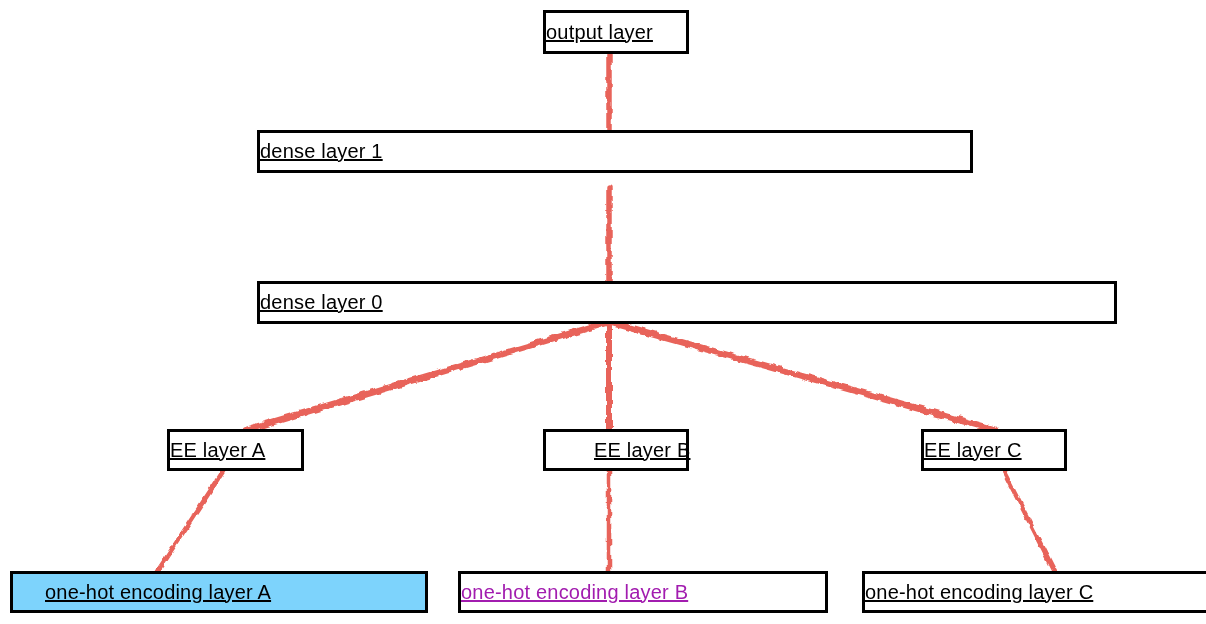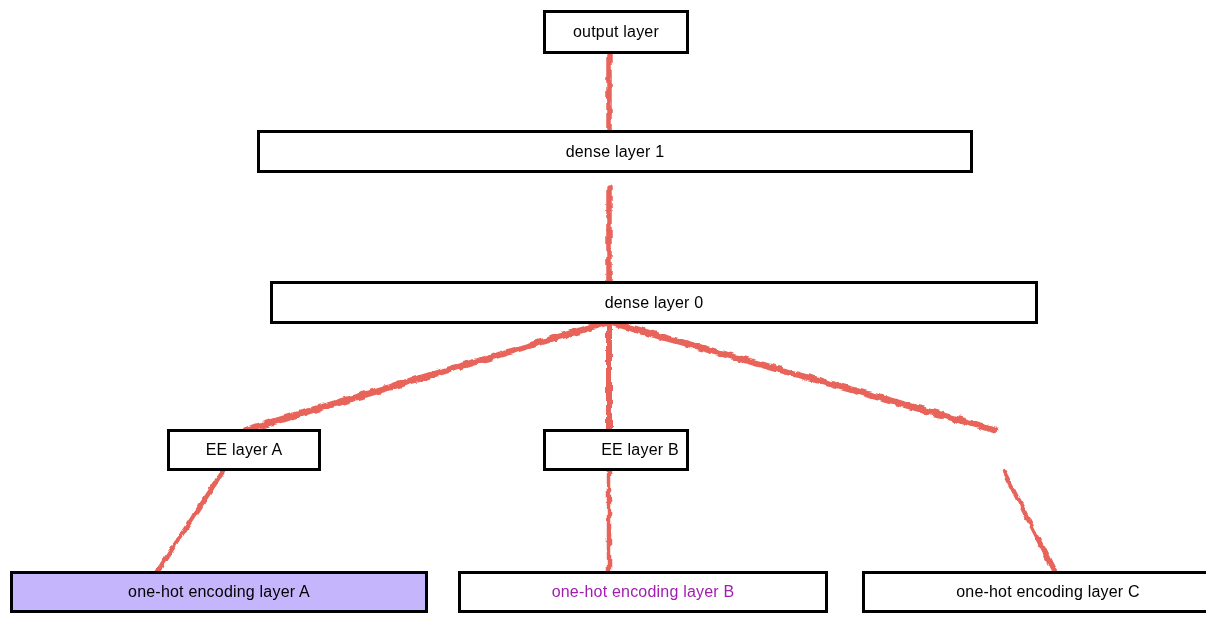--- a/index.html
+++ b/index.html
@@ -23,32 +23,32 @@
     height: 624px;
     z-index: 1;
   }
   .node {
     position: absolute;
     box-sizing: border-box;
     background: #ffffff;
     border: 3px solid #000000;
     display: flex;
     align-items: center;
-    justify-content: center;
     z-index: 2;
-    font-size: 16px;
+    font-size: 20px;
     color: #000000;
     letter-spacing: 0.2px;
     white-space: nowrap;
+    text-decoration: underline;
   }
   
   .n-output  { left: 543px; top: 10px;  width: 146px; height: 44px; }
   .n-dense1  { left: 257px; top: 130px; width: 716px; height: 43px; }
-  .n-dense0  { left: 270px; top: 281px; width: 768px; height: 43px; }
-  .n-ee-a    { left: 167px; top: 429px; width: 154px; height: 42px; }
+  .n-dense0  { left: 257px; top: 281px; width: 860px; height: 43px; }
+  .n-ee-a    { left: 167px; top: 429px; width: 137px; height: 42px; }
   .n-ee-b    { left: 543px; top: 429px; width: 146px; height: 42px; }
   .n-ee-c    { left: 921px; top: 429px; width: 146px; height: 42px; }
   .n-onehot-a{ left: 10px;  top: 571px; width: 418px; height: 42px; }
   .n-onehot-b{ left: 458px; top: 571px; width: 370px; height: 42px; }
   .n-onehot-c{ left: 862px; top: 571px; width: 372px; height: 42px; }
 </style>
 </head>
 <body>
 
 <div class="canvas">
@@ -85,22 +85,25 @@
   </div>
 
   <div class="node n-ee-a" style="border-color: rgb(0, 0, 0); background: rgb(255, 255, 255); color: rgb(0, 0, 0);">
     <span>EE layer A</span>
   </div>
 
   <div class="node n-ee-b" style="border-color: rgb(0, 0, 0); background: rgb(255, 255, 255); color: rgb(0, 0, 0); padding-left: 48px;">
     <span>EE layer B</span>
   </div>
 
+  <div class="node n-ee-c" style="border-color: rgb(0, 0, 0); background: rgb(255, 255, 255); color: rgb(0, 0, 0);">
+    <span>EE layer C</span>
+  </div>
 
-  <div class="node n-onehot-a" style="border-color: rgb(0, 0, 0); background: #c4b5fd; color: rgb(0, 0, 0);">
+  <div class="node n-onehot-a" style="border-color: rgb(0, 0, 0); background: #7dd3fc; color: rgb(0, 0, 0); padding-left: 32px;">
     <span>one-hot encoding layer A</span>
   </div>
 
   <div class="node n-onehot-b" style="border-color: rgb(0, 0, 0); background: rgb(255, 255, 255); color: #a21caf;">
     <span>one-hot encoding layer B</span>
   </div>
 
   <div class="node n-onehot-c" style="border-color: rgb(0, 0, 0); background: rgb(255, 255, 255); color: rgb(0, 0, 0);">
     <span>one-hot encoding layer C</span>
   </div>

